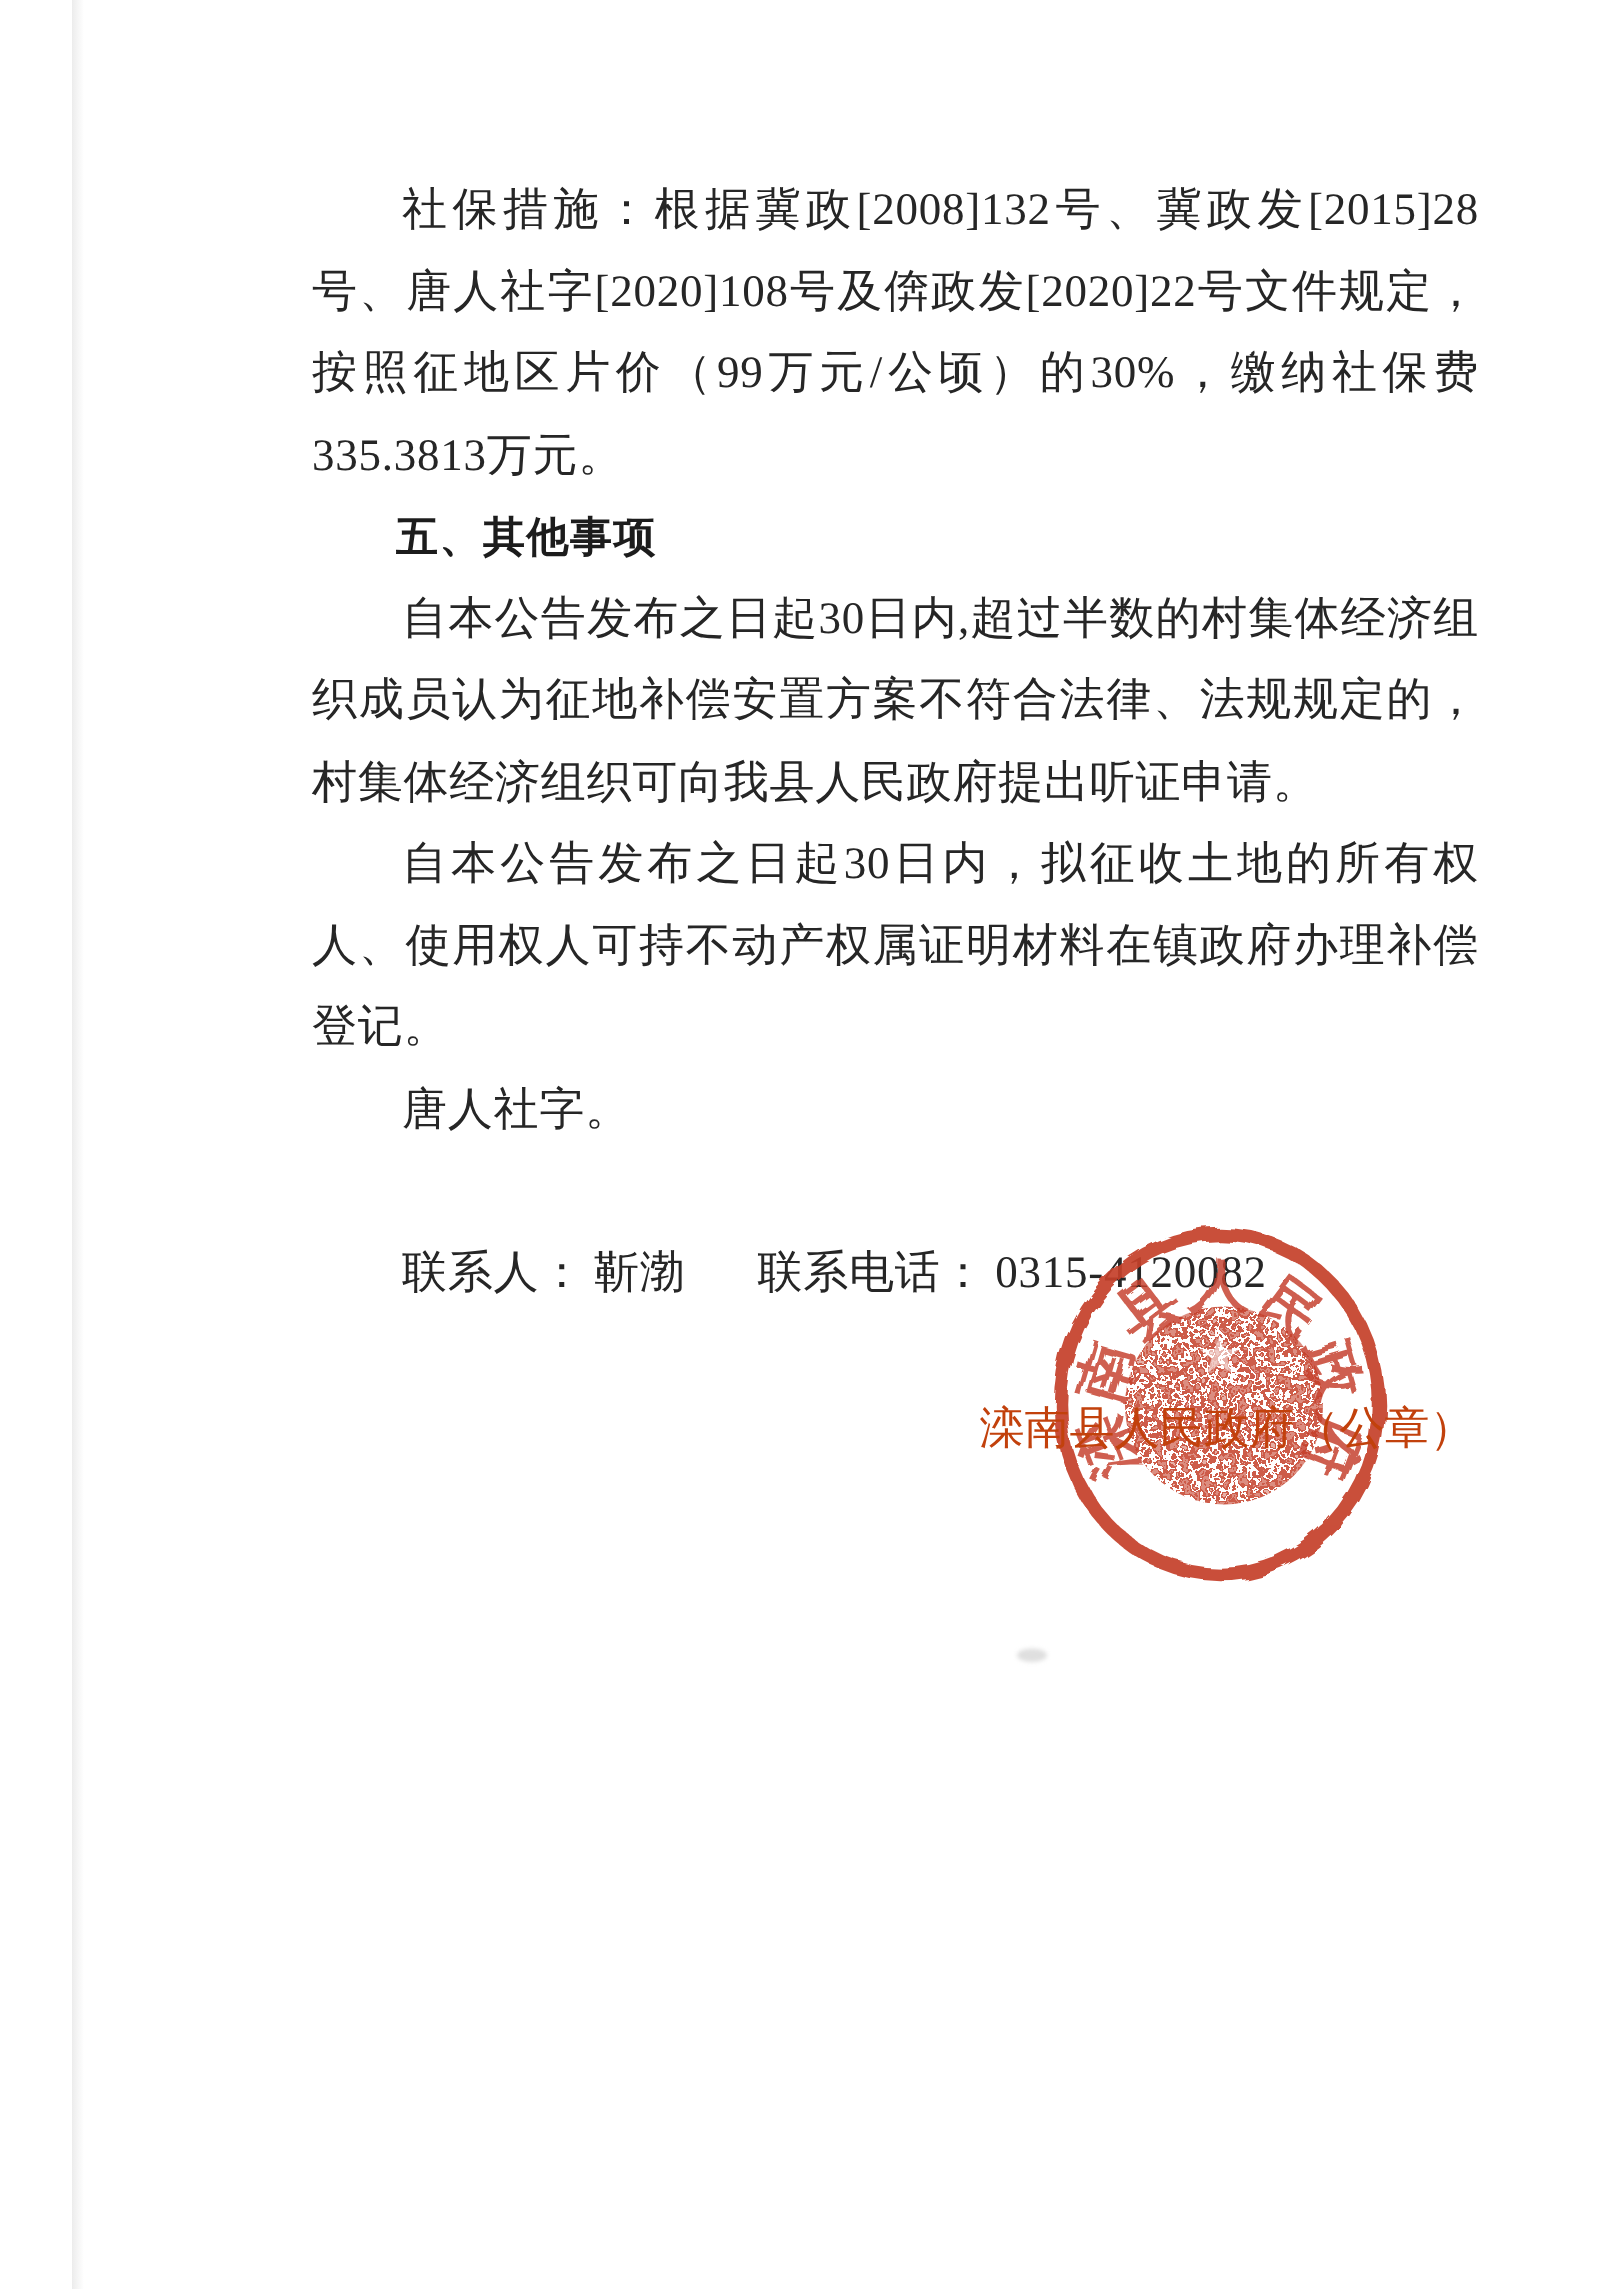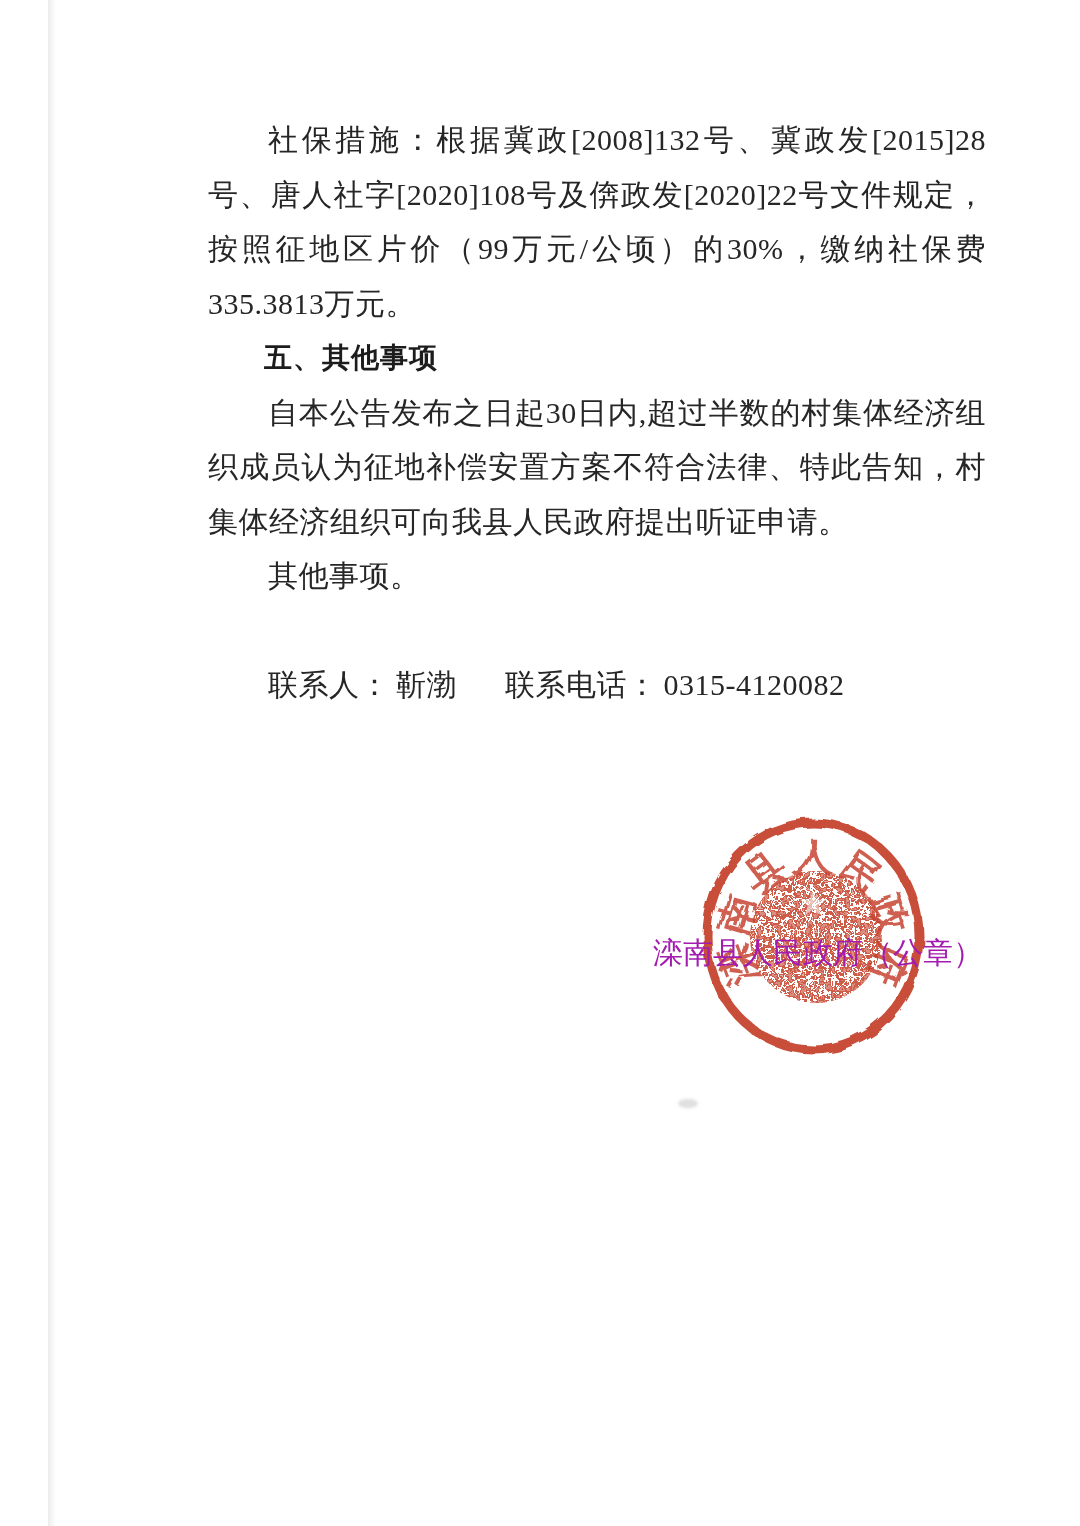--- a/index.html
+++ b/index.html
@@ -22,21 +22,21 @@
     margin:0;text-indent:2em;font-size:28px;line-height:54.5px;
     font-family:"Liberation Sans","DejaVu Sans",sans-serif;
     font-weight:bold;color:#1c1c1c;letter-spacing:1px;
   }
   .contact{margin-top:54.5px !important;}
   .contact .phone-label{margin-left:48px;}
   .contact .person{margin-left:6px;text-align:center;}
   .contact .phone{margin-left:6px;}
   .sig-block{
     position:absolute;left:560px;width:420px;text-align:center;
-    font-size:30px;line-height:55px;z-index:3;color:#a21caf;
+    font-size:30px;line-height:55px;z-index:3;color:#c2410c;
   }
   .sig-issuer{top:925px;}
   .sig-date{top:980px;letter-spacing:1px;}
   .seal-wrap{
     position:absolute;left:615px;top:786px;width:300px;height:300px;z-index:2;
   }
   .seal-wrap svg{width:100%;height:100%;}
   .smudge{
     position:absolute;left:630px;top:1099px;width:20px;height:9px;
     background:rgba(150,150,150,0.30);border-radius:50%;filter:blur(1.5px);
@@ -44,22 +44,23 @@
 </style>
 </head>
 <body>
 
 <div class="page">
   <div class="scan-edge"></div>
 
   <div class="content">
     <p>社保措施：根据冀政[2008]132号、冀政发[2015]28号、唐人社字[2020]108号及倴政发[2020]22号文件规定，按照征地区片价（99万元/公顷）的30%，缴纳社保费335.3813万元。</p>
     <h3>五、其他事项</h3>
-    <p>自本公告发布之日起30日内,超过半数的村集体经济组织成员认为征地补偿安置方案不符合法律、特此告知，村集体经济组织可向我县人民政府提出听证申请。</p>
-    <p class="no-just">其他事项。</p>
+    <p>自本公告发布之日起30日内,超过半数的村集体经济组织成员认为征地补偿安置方案不符合法律、法规规定的，村集体经济组织可向我县人民政府提出听证申请。</p>
+    <p>自本公告发布之日起30日内，拟征收土地的所有权人、使用权人可持不动产权属证明材料在镇政府办理补偿登记。</p>
+    <p class="no-just">唐人社字。</p>
     <p class="contact no-just">
       <span>联系人：</span><span class="person">靳渤</span><span class="phone-label">联系电话：</span><span class="phone">0315-4120082</span>
     </p>
   </div>
 
   <div class="seal-wrap">
     <svg viewBox="0 0 300 300" xmlns="http://www.w3.org/2000/svg">
       <defs>
         <filter id="rough" x="-15%" y="-15%" width="130%" height="130%">
           <feTurbulence type="fractalNoise" baseFrequency="0.055" numOctaves="2" seed="4" result="t"></feTurbulence>

